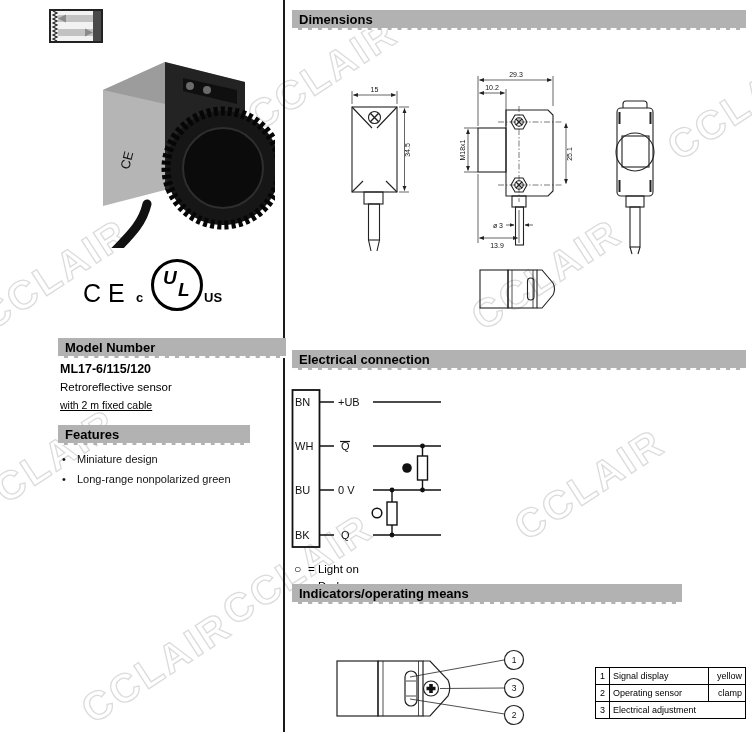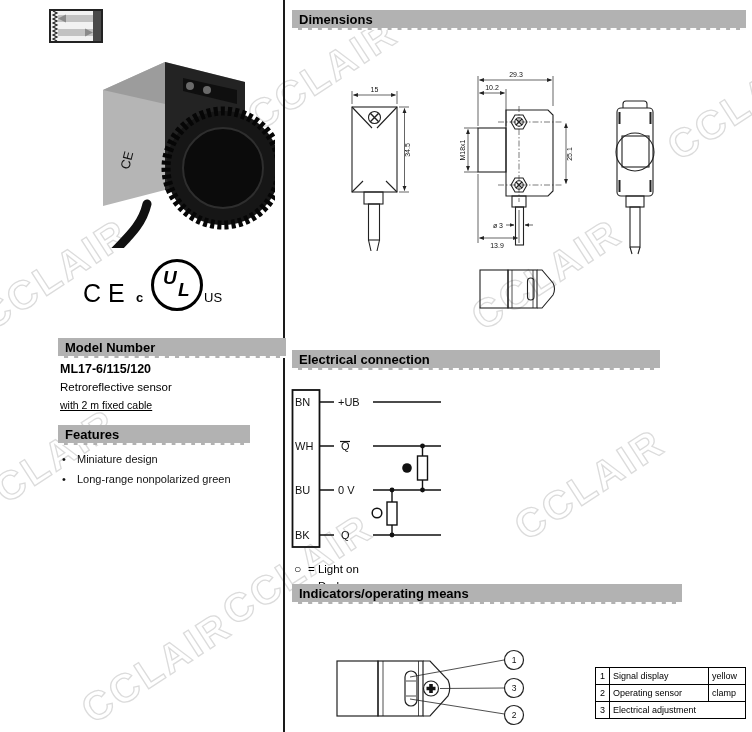--- a/index.html
+++ b/index.html
@@ -29,31 +29,31 @@
   .features-list li::before { content:"•"; position:absolute; left:2px; top:0; }
   svg text { font-family:"Liberation Sans","DejaVu Sans",sans-serif; fill:#111; }
   .legend { position:absolute; left:294px; top:561px; font-size:11.5px; line-height:17px; }
   .legend .sym { display:inline-block; width:14px; font-size:12px; }
   table.ind {
     position:absolute; left:595px; top:667px; border-collapse:collapse; font-size:9px;
   }
   table.ind td { border:1px solid #000; padding:2px 3px; height:17px; vertical-align:middle; }
   table.ind td.n { width:14px; text-align:center; }
   table.ind td.l { width:99px; }
-  table.ind td.v { width:37px; }
+  table.ind td.v { width:37px;text-align:right; }
   .ce-mark { position:absolute; left:83px; top:279px; font-size:25px; font-weight:400; letter-spacing:7px; }
   .ul-wrap { position:absolute; left:134px; top:257px; width:84px; height:66px; }
   .ul-circle {
     position:absolute; left:17px; top:2px; width:52px; height:52px; border:3px solid #000;
     border-radius:50%; background:#fff;
   }
   .ul-circle .u { position:absolute; left:9px; top:5px; font-size:19px; font-weight:bold; font-style:italic; }
   .ul-circle .l { position:absolute; left:24px; top:17px; font-size:19px; font-weight:bold; font-style:italic; }
   .ul-c  { position:absolute; left:2px;  top:33px; font-size:13px; font-weight:bold; }
-  .ul-us { position:absolute; left:70px; top:33px; font-size:13px; font-weight:normal; }
+  .ul-us { position:absolute; left:70px; top:33px; font-size:13px; font-weight:bold; }
 </style>
 </head>
 <body>
 
 <div class="wm" style="left:-30px; top:252px;">CCLAIR</div>
 <div class="wm" style="left:238px; top:52px;">CCLAIR</div>
 <div class="wm" style="left:658px; top:82px;">CCLAIR</div>
 <div class="wm" style="left:462px; top:252px;">CCLAIR</div>
 <div class="wm" style="left:-42px; top:442px;">CCLAIR</div>
 <div class="wm" style="left:505px; top:462px;">CCLAIR</div>
@@ -173,21 +173,21 @@
     <text x="410" y="150" text-anchor="middle" transform="rotate(-90 410 150)">34.5</text>
     <text x="516" y="77" text-anchor="middle">29.3</text>
     <text x="492" y="90" text-anchor="middle">10.2</text>
     <text x="465" y="150" text-anchor="middle" transform="rotate(-90 465 150)">M18x1</text>
     <text x="572" y="154" text-anchor="middle" transform="rotate(-90 572 154)">25.1</text>
     <text x="503" y="228" text-anchor="end">ø 3</text>
     <text x="497" y="248" text-anchor="middle">13.9</text>
   </g>
 </svg>
 
-<div class="bar" style="left:292px; top:350px; width:368px;">Electrical connection</div>
+<div class="bar" style="left:292px; top:350px; width:454px;">Electrical connection</div>
 
 <svg class="abs" style="left:288px; top:378px;" width="240" height="217" viewBox="288 378 240 217">
   <g fill="none" stroke="#111">
     <rect x="292.5" y="390" width="27" height="157" stroke-width="1.8"></rect>
     <path d="M319.5 402 H334 M319.5 446 H334 M319.5 490 H334 M319.5 535 H334" stroke-width="1.4"></path>
     <path d="M373 402 H441 M373 446 H441 M373 490 H441 M373 535 H441" stroke-width="1.4"></path>
     <path d="M422.5 446 V456 M422.5 480 V490 M392 490 V502 M392 525 V535" stroke-width="1.4"></path>
     <rect x="417.5" y="456" width="10" height="24" stroke-width="1.4"></rect>
     <rect x="387" y="502" width="10" height="23" stroke-width="1.4"></rect>
     <line x1="340" y1="441.5" x2="350" y2="441.5" stroke-width="1.2"></line>

